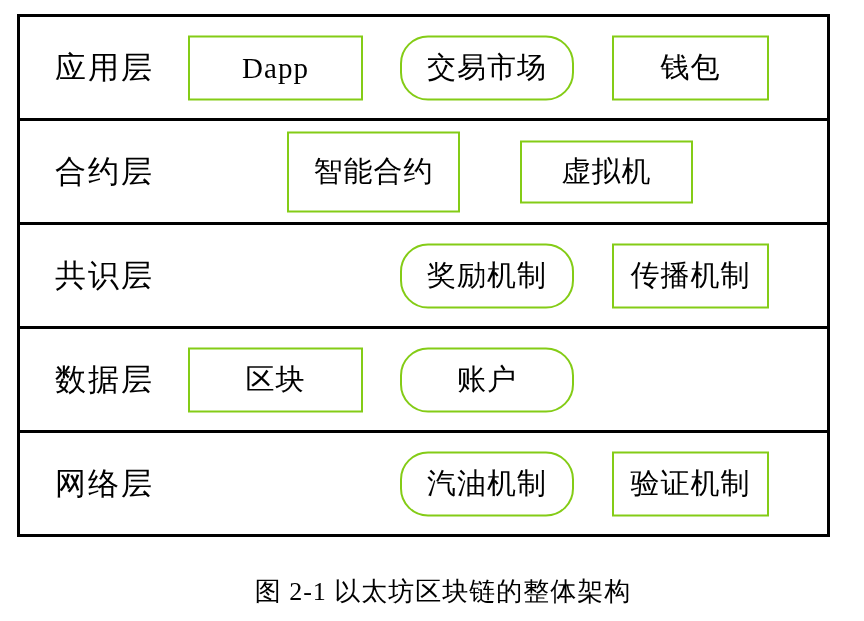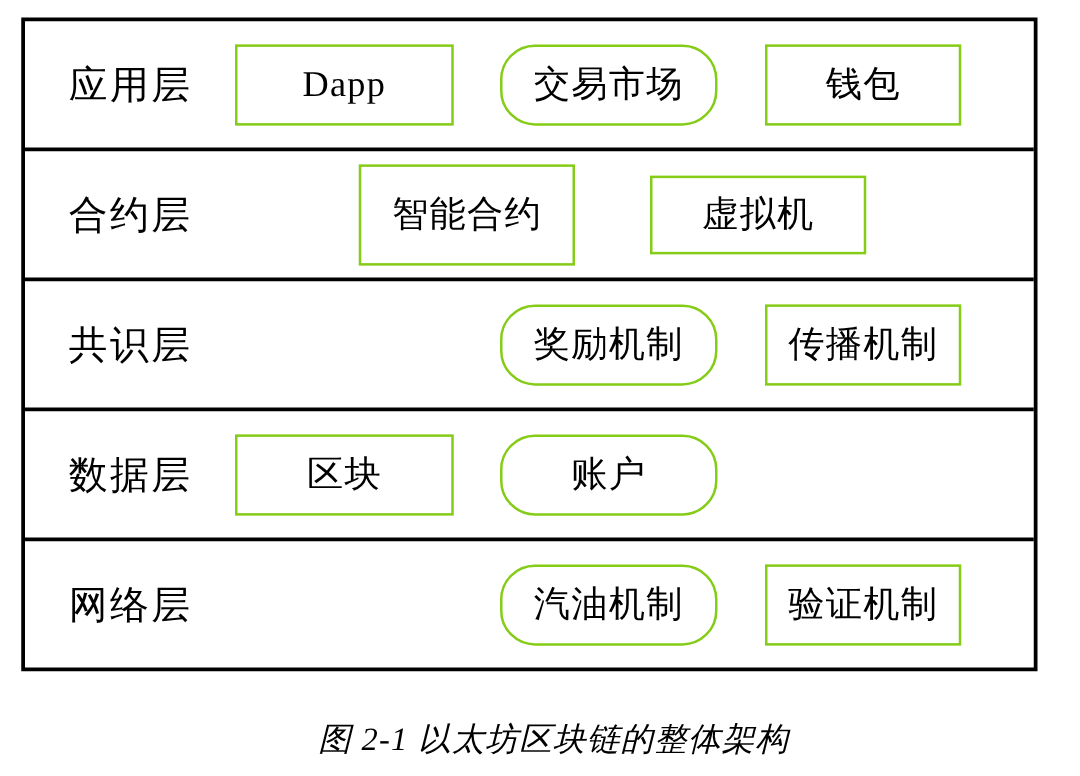--- a/index.html
+++ b/index.html
@@ -67,21 +67,20 @@
   .r2b { left: 500px; width: 173px; height: 63px; }
   .caption {
     position: absolute;
     left: 0;
     right: 0;
     top: 574px;
     text-align: center;
     text-indent: 22px;
     font-size: 26px;
     letter-spacing: 1px;
-    font-style: italic;
   }
 </style>
 </head>
 <body>
 
 <div class="outer">
 
   <div class="layer-row">
     <span class="layer-label">应用层</span>
     <div class="component-box c1">Dapp</div>

